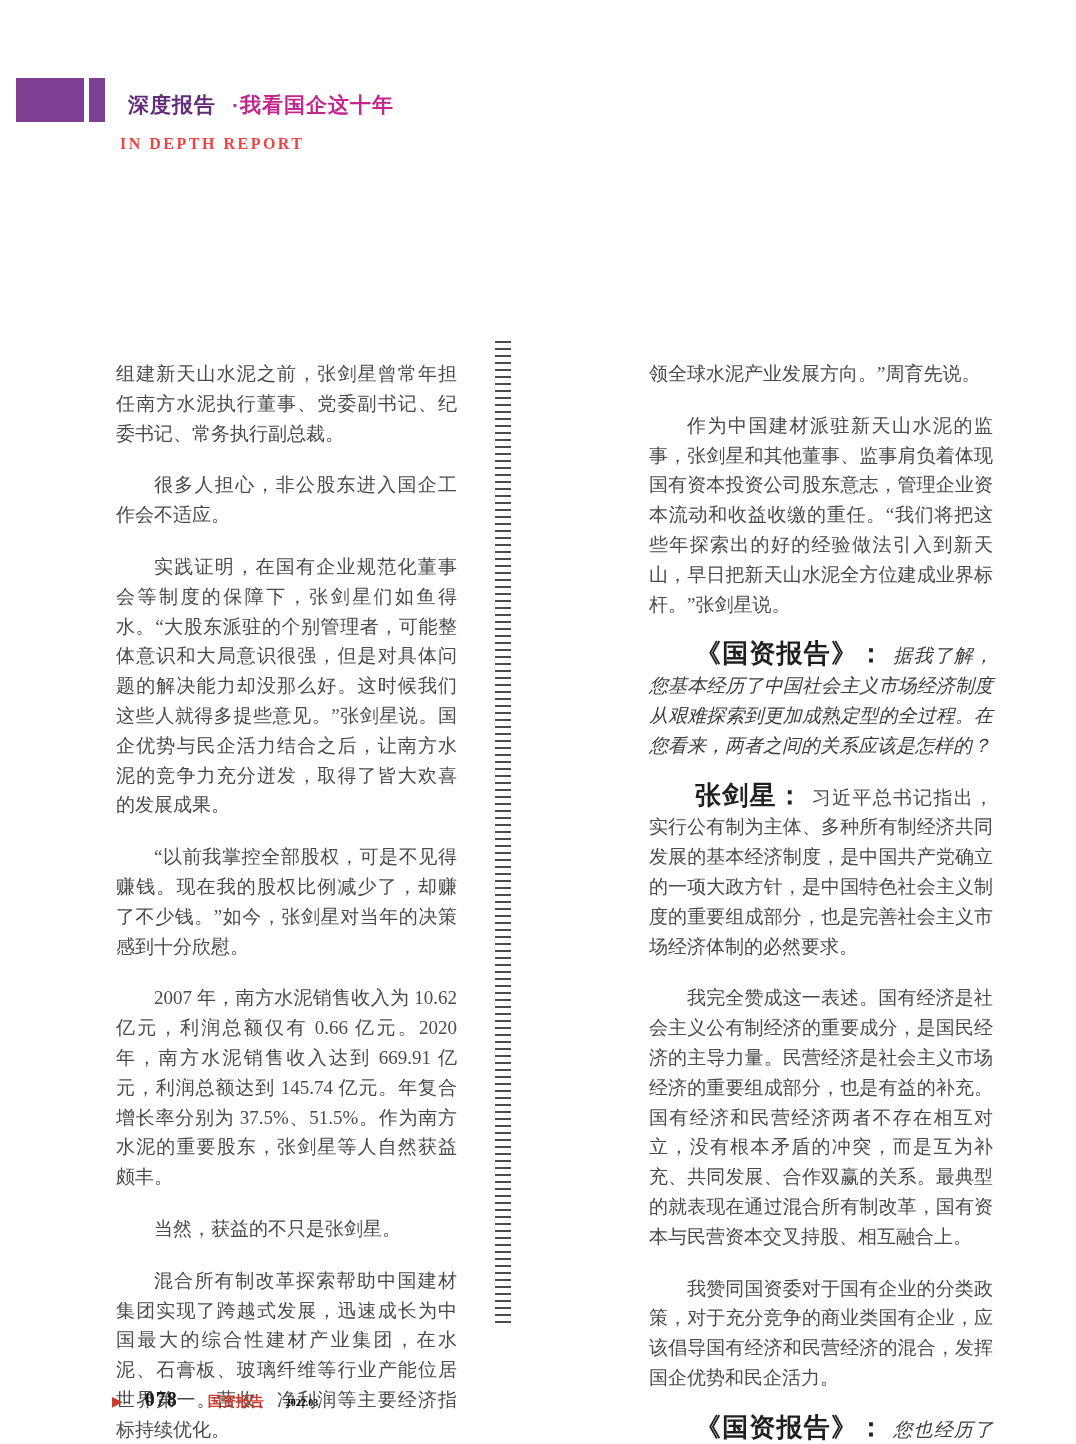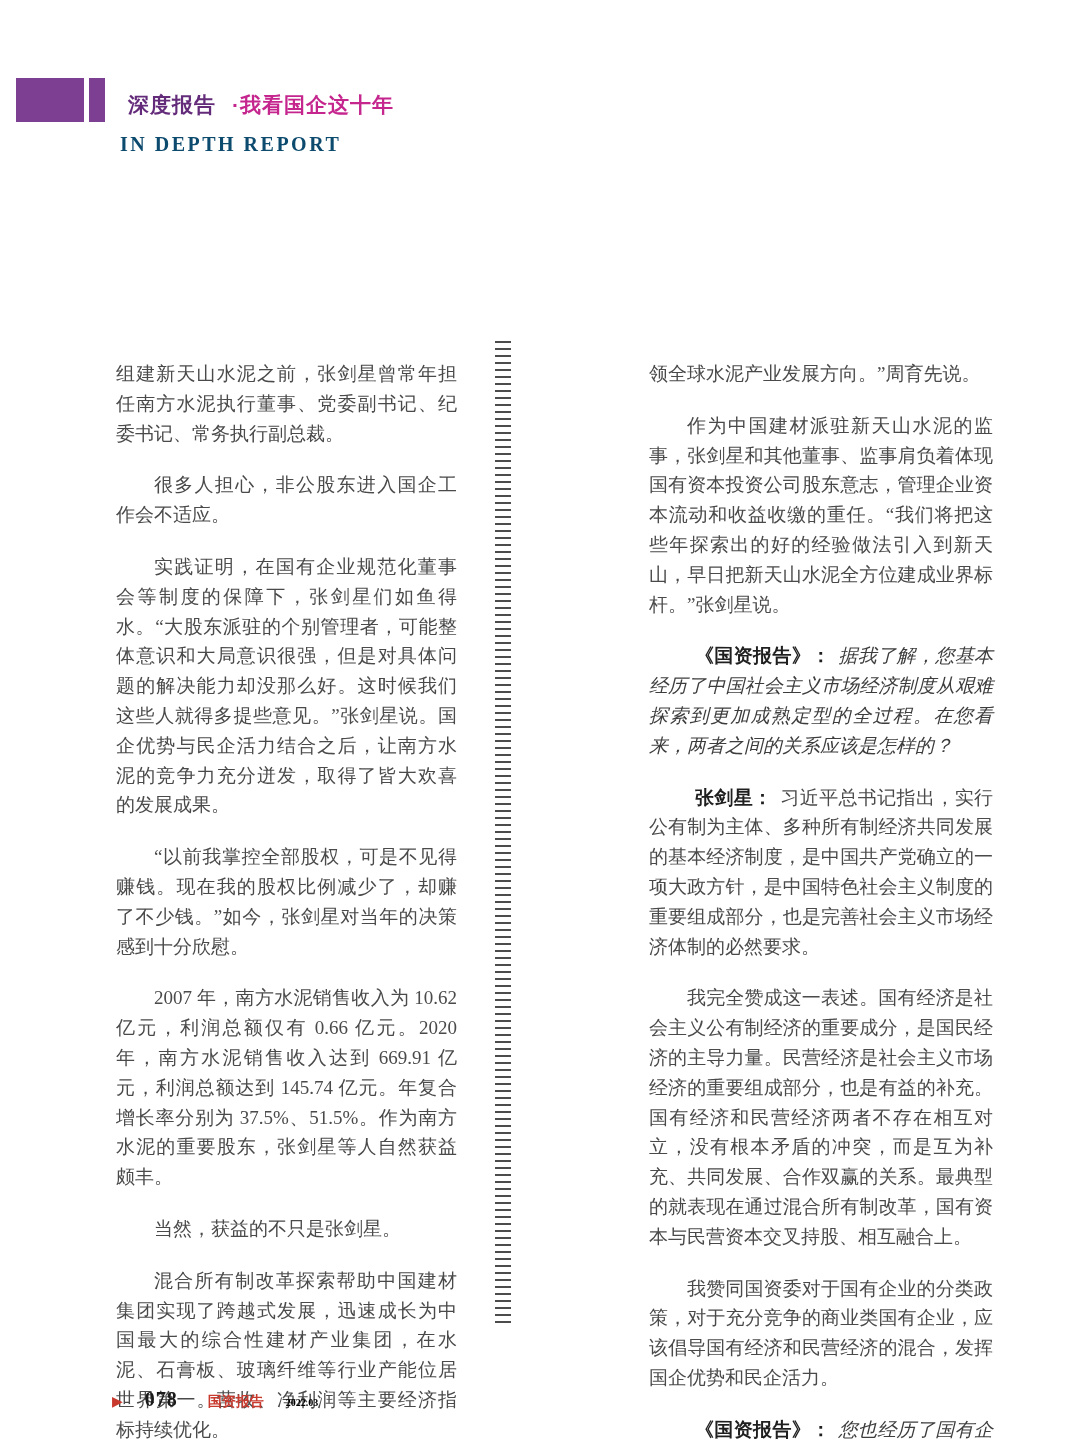--- a/index.html
+++ b/index.html
@@ -14,30 +14,30 @@
   html,body{background:#ffffff;}
   body{font-family:"Liberation Serif","DejaVu Serif",serif;}
   .page{position:relative;width:1076px;height:1444px;background:#ffffff;overflow:hidden;}
 
   
   .hdr-block{position:absolute;left:0;top:62px;width:68px;height:44px;background:var(--accent);}
   .hdr-rule{position:absolute;left:73px;top:62px;width:4px;height:44px;background:var(--accent);}
   .hdr-titles{position:absolute;left:88px;top:60px;}
   .title-zh{font-family:"Liberation Sans","DejaVu Sans",sans-serif;font-weight:bold;font-size:21px;line-height:25px;letter-spacing:1px;color:var(--title-purple);}
   .title-zh .t2{color:var(--magenta);}
-  .title-en{font-family:"Liberation Serif","DejaVu Serif",serif;font-weight:bold;font-size:20px;line-height:22px;letter-spacing:2.5px;color:#0c4a6e;}
+  .title-en{font-family:"Liberation Serif","DejaVu Serif",serif;font-weight:bold;font-size:16px;line-height:22px;letter-spacing:2.5px;color:#ef4444;}
 
   
   .col{position:absolute;top:321px;font-size:19px;line-height:29.8px;color:var(--text);text-align:justify;word-break:break-all;}
   .col-left{left:78px;width:385px;}
   .col-right{left:611px;width:388px;}
   .para{margin:6px;}
   .para.indent{text-indent:2em;}
   .para.question{font-style:italic;color:#3d3d3d;}
-  .qlabel{font-style:normal;font-weight:bold;color:var(--label);font-family:Liberation Serif, serif;font-size:19px;}
+  .qlabel{font-style:normal;font-weight:bold;color:var(--label);font-family:Liberation Mono, monospace;font-size:26px;}
 
   
   .dotted-divider{position:absolute;left:479px;top:325px;width:2px;height:985px;
     background-image:repeating-linear-gradient(to bottom,#4c4c4c 0px,#4c4c4c 2px,transparent 2px,transparent 7px);}
 
   
   .footer{position:absolute;left:80px;top:1356px;display:flex;align-items:baseline;gap:6px;}
   .f-arrow{color:var(--footer-red);font-family:"DejaVu Sans",sans-serif;font-size:14px;line-height:20px;}
   .f-page{font-weight:bold;font-size:20px;color:#1a1a1a;letter-spacing:1px;}
   .f-mag{font-weight:bold;font-size:14px;color:var(--footer-red);margin-left:8px;}

